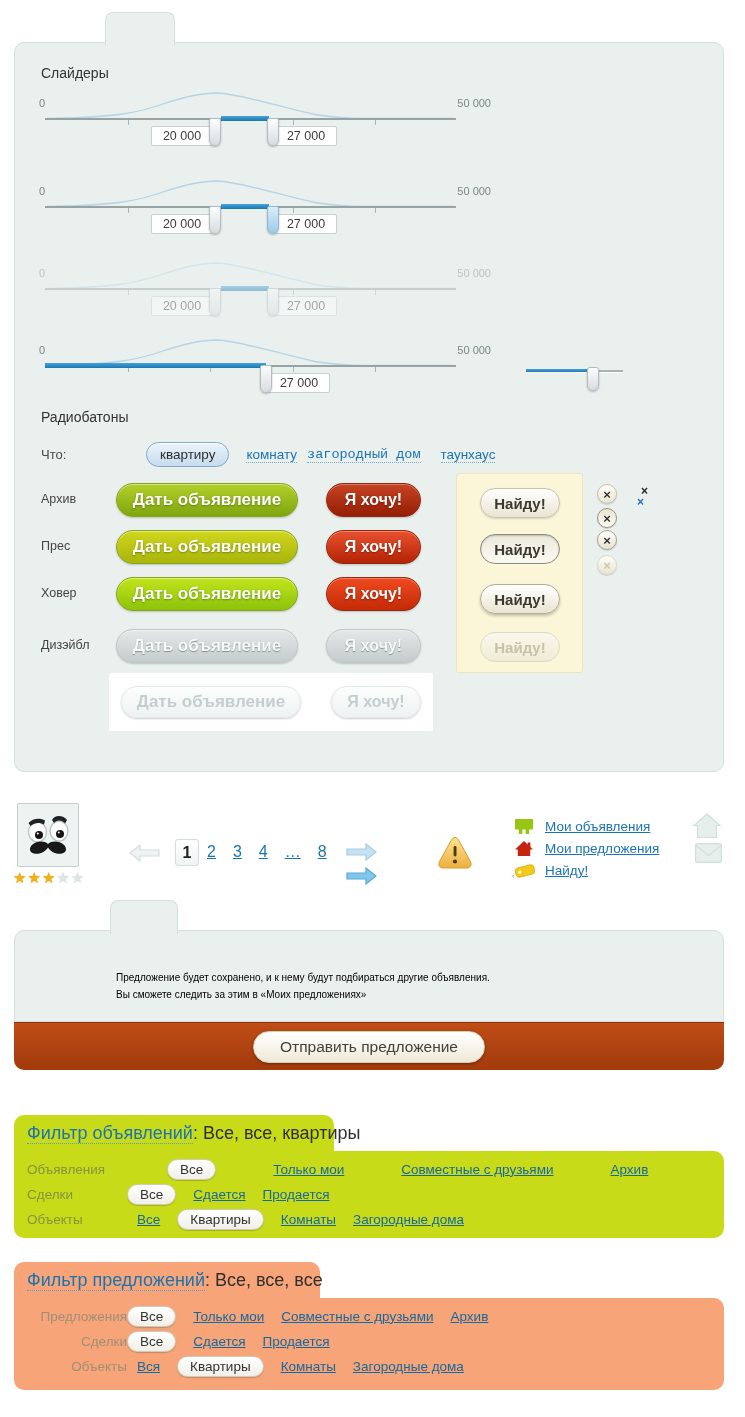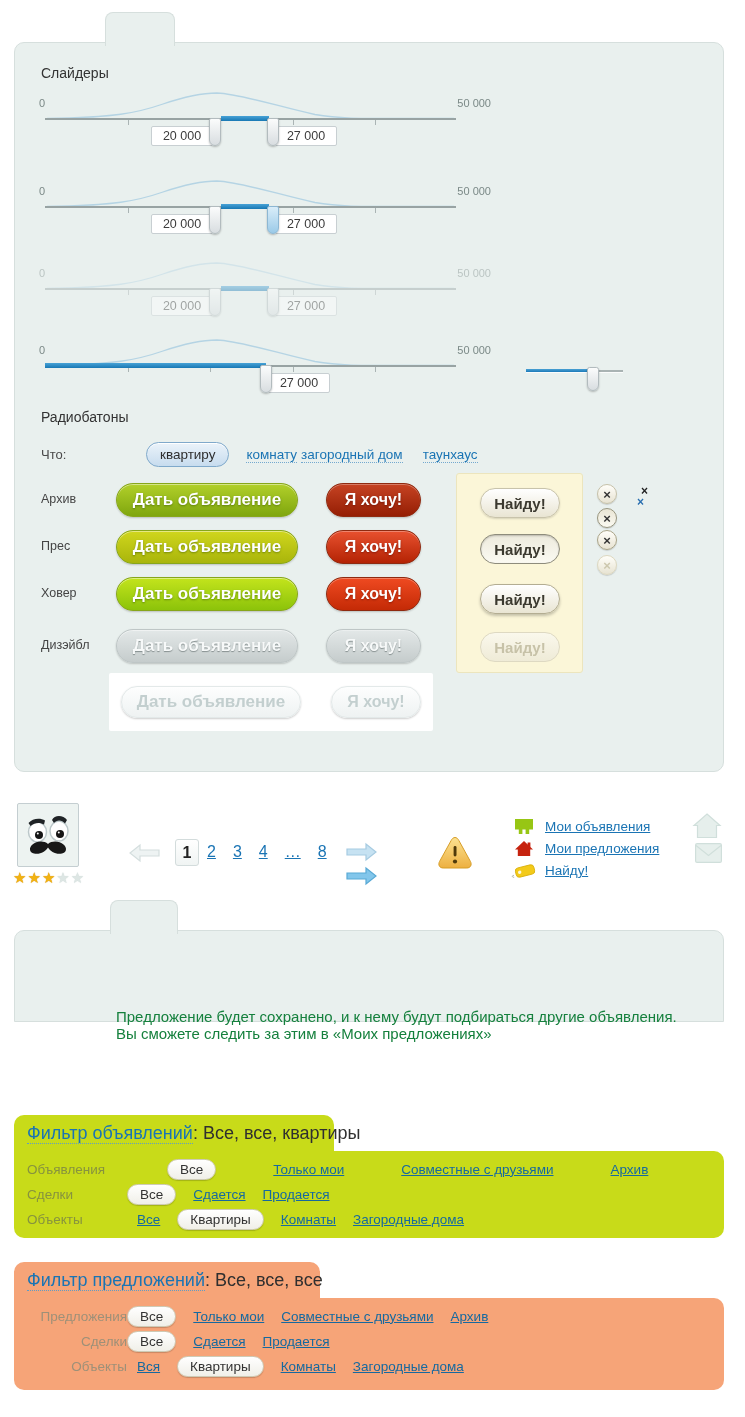--- a/index.html
+++ b/index.html
@@ -76,21 +76,21 @@
   .pg-link { font-size:16px; color:#1a74b4; text-decoration:underline; cursor:pointer; }
   .stars span { font-size:15px; }
   .star-gold { color:#f2b312; text-shadow:0 0 1px #c8851a; }
   .star-gray { color:#dde6e4; text-shadow:0 0 1px #c7d3d1; }
 
   .q-link { font-size:13.5px; color:#1a74b4; text-decoration:underline; cursor:pointer; }
   .q-row { display:flex; align-items:center; gap:8px; height:21px; }
   .q-ic { width:26px; display:flex; justify-content:center; }
 
   
-  .notice-text { font-size:15px; color:#15803d; line-height:17px;margin-top:39px; }
+  .notice-text { font-size:10px; color:#000000; line-height:17px; }
   .submit-bar { position:absolute; background:linear-gradient(#bf4d16,#a23a0b); border-top:1px solid #8e3107;
     border-radius:0 0 10px 10px; }
   .btn-submit { position:absolute; left:50%; transform:translateX(-50%); height:32px; padding:0 26px;
     display:flex; align-items:center; background:linear-gradient(#ffffff,#eee9d8);
     border:1px solid #d5cfba; border-radius:17px; font-size:15.5px; color:#43413a;
     box-shadow:0 1px 3px rgba(0,0,0,.35); cursor:pointer; }
 
   
   .f-tab { position:absolute; border-radius:10px 10px 0 0; z-index:2; }
   .f-body { position:absolute; border-radius:0 10px 10px 10px; }
@@ -191,21 +191,21 @@
       <div class="abs" style="left:0;top:7px;width:68px;height:3px;background:linear-gradient(#4aa0d4,#1b7ab8);box-shadow:0 1px 0 rgba(255,255,255,.8);"></div>
       <div class="abs" style="left:68px;top:8px;width:29px;height:2px;background:#a9b3b3;box-shadow:0 1px 0 rgba(255,255,255,.8);"></div>
       <div class="sl-handle" style="left:61px;top:5px;height:24px;border-radius:3px 3px 7px 7px;"></div>
     </div>
 
     <div class="abs sec-title" style="left:26px;top:366px;">Радиобатоны</div>
     <div class="abs" style="left:26px;top:399px;width:520px;display:flex;align-items:center;">
       <span class="row-label" style="width:105px;font-size:13px;color:#4a4a4a;">Что:</span>
       <span class="pill-blue">квартиру</span>
       <span class="dlink" style="margin-left:17px;">комнату</span>
-      <span class="dlink" style="margin-left:4px;">загородный дом</span>
+      <span class="dlink" style="margin-left:10px;font-family:Liberation Mono, monospace;">загородный дом</span>
       <span class="dlink" style="margin-left:20px;">таунхаус</span>
     </div>
 
     <div class="abs" style="left:26px;top:440px;width:460px;height:34px;">
       <span class="abs row-label" style="left:0;top:9px;">Архив</span>
       <button class="btn btn-green abs" style="left:75px;top:0;">Дать объявление</button>
       <button class="btn btn-red abs" style="left:285px;top:0;">Я хочу!</button>
     </div>
     <div class="abs" style="left:26px;top:487px;width:460px;height:34px;">
       <span class="abs row-label" style="left:0;top:9px;">Прес</span>
@@ -328,20 +328,23 @@
   <svg class="abs" style="left:695px;top:843px;" width="27" height="20" viewBox="0 0 27 20">
     <rect x="0.6" y="0.6" width="25.8" height="18.8" rx="1.5" fill="#e6efec" stroke="#d0dfdb" stroke-width="1.2"></rect>
     <path d="M1 2.5 L13.5 12.5 L26 2.5" fill="none" stroke="#d0dfdb" stroke-width="1.2"></path>
   </svg>
 
   <div class="abs ptab" style="left:110px;top:900px;width:68px;height:34px;"></div>
   <div class="abs panel" style="left:14px;top:930px;width:710px;height:92px;border-radius:10px 10px 0 0;">
     <div class="abs notice-text" style="left:101px;top:38px;">Предложение будет сохранено, и к нему будут подбираться другие объявления.</div>
     <div class="abs notice-text" style="left:101px;top:55px;">Вы сможете следить за этим в «Моих предложениях»</div>
   </div>
+  <div class="submit-bar" style="left:14px;top:1022px;width:710px;height:48px;">
+    <button class="btn-submit" style="top:8px;">Отправить предложение</button>
+  </div>
 
   <div class="f-tab fp-green" style="left:14px;top:1115px;width:320px;height:40px;">
     <div class="f-head">
       <span class="f-title">Фильтр объявлений</span><span class="f-sum">: Все, все, квартиры</span>
     </div>
   </div>
   <div class="f-body fp-green" style="left:14px;top:1151px;width:710px;height:87px;">
     <div class="f-row" style="top:6px;gap:40px;">
       <span class="f-label">Объявления</span>
       <span class="f-pill">Все</span>

